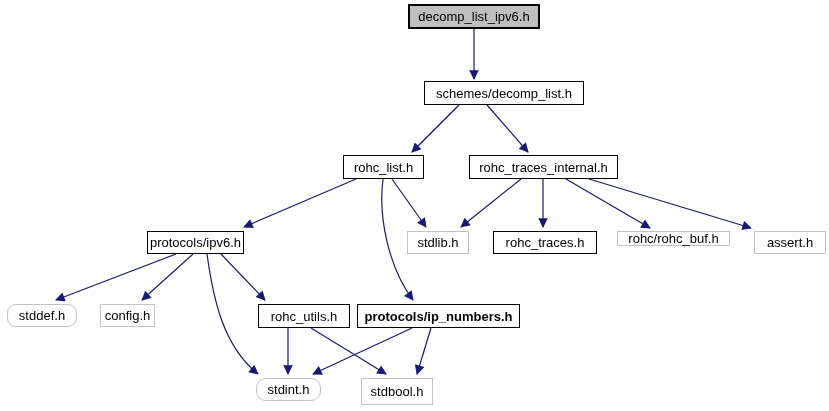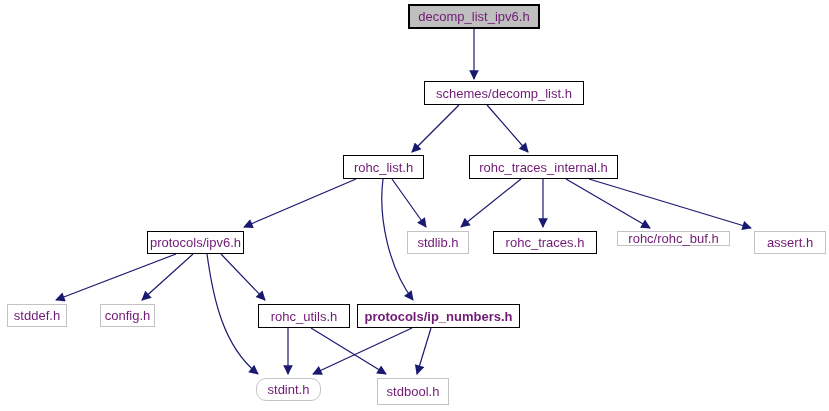--- a/index.html
+++ b/index.html
@@ -18,21 +18,21 @@
     pointer-events: none;
   }
   .node {
     position: absolute;
     box-sizing: border-box;
     display: flex;
     align-items: center;
     justify-content: center;
     background: #ffffff;
     border: 1px solid #000000;
-    color: #701a75;
+    color: #000000;
     font-size: 13px;
     line-height: 1;
     white-space: nowrap;
     cursor: default;
   }
   .node.internal { cursor: pointer; }
   .node.external { border-color: #c3c3c3; }
   .node.root { background: #bfbfbf; border-width: 2px; }
   .node span { pointer-events: none; }
 </style>
@@ -88,32 +88,32 @@
       </div>
       <div class="node internal" style="left: 493px; top: 231px; width: 104px; height: 23px;">
         <span>rohc_traces.h</span>
       </div>
       <div class="node external" style="left: 617px; top: 231px; width: 113px; height: 15px;">
         <span>rohc/rohc_buf.h</span>
       </div>
       <div class="node external" style="left: 754px; top: 231px; width: 72px; height: 23px;">
         <span>assert.h</span>
       </div>
-      <div class="node external" style="left: 7px; top: 304px; width: 60px; height: 23px;">
+      <div class="node external" style="left: 7px; top: 304px; width: 70px; height: 23px; border-radius: 9px;">
         <span>stddef.h</span>
       </div>
       <div class="node external" style="left: 100px; top: 304px; width: 55px; height: 23px;">
         <span>config.h</span>
       </div>
       <div class="node internal" style="left: 258px; top: 304px; width: 92px; height: 24px;">
         <span>rohc_utils.h</span>
       </div>
       <div class="node internal" style="left: 357px; top: 304px; width: 163px; height: 24px; font-weight: bold;">
         <span>protocols/ip_numbers.h</span>
       </div>
       <div class="node external" style="left: 256px; top: 378px; width: 65px; height: 23px; border-radius: 10px;">
         <span>stdint.h</span>
       </div>
-      <div class="node external" style="left: 377px; top: 378px; width: 72px; height: 27px;">
+      <div class="node external" style="left: 361px; top: 378px; width: 72px; height: 27px;">
         <span>stdbool.h</span>
       </div>
     </div>
 </div>
 
 </body></html>

